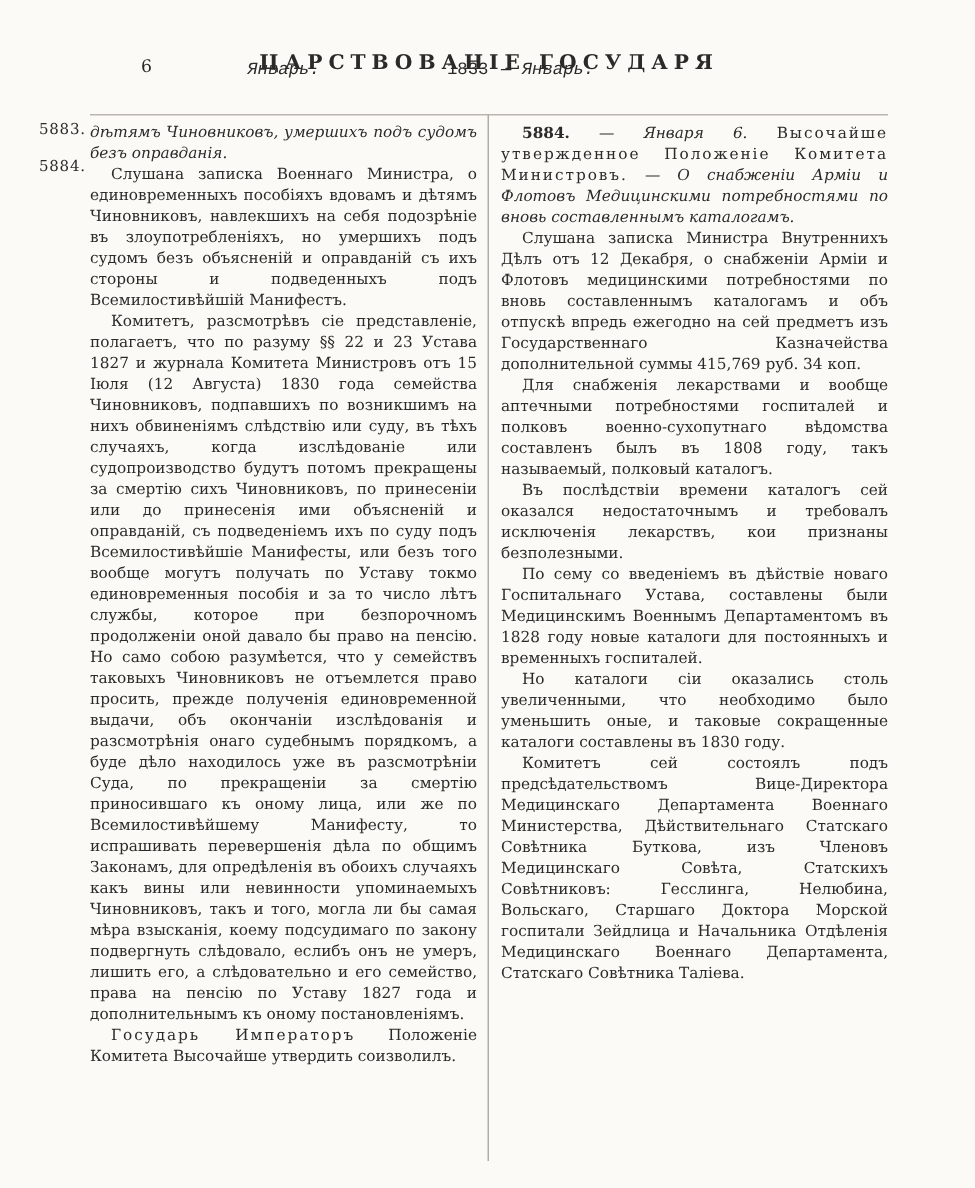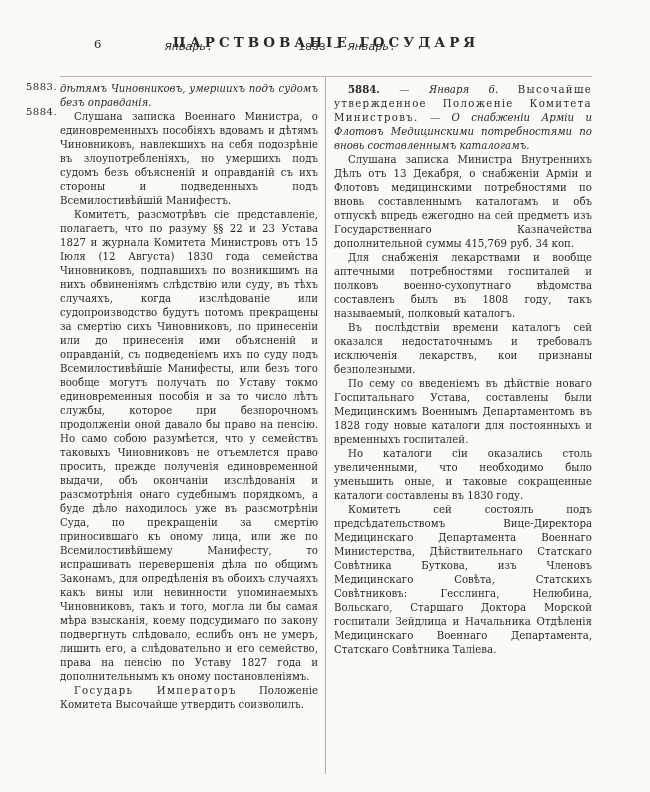--- a/index.html
+++ b/index.html
@@ -79,21 +79,21 @@
 
   <div class="col col-left">
     <p class="it no-indent">дѣтямъ Чиновниковъ, умершихъ подъ судомъ безъ оправданія.</p>
     <p>Слушана записка Военнаго Министра, о единовременныхъ пособіяхъ вдовамъ и дѣтямъ Чиновниковъ, навлекшихъ на себя подозрѣніе въ злоупотребленіяхъ, но умершихъ подъ судомъ безъ объясненій и оправданій съ ихъ стороны и подведенныхъ подъ Всемилостивѣйшій Манифестъ.</p>
     <p>Комитетъ, разсмотрѣвъ сіе представленіе, полагаетъ, что по разуму §§ 22 и 23 Устава 1827 и журнала Комитета Министровъ отъ 15 Іюля (12 Августа) 1830 года семейства Чиновниковъ, подпавшихъ по возникшимъ на нихъ обвиненіямъ слѣдствію или суду, въ тѣхъ случаяхъ, когда изслѣдованіе или судопроизводство будутъ потомъ прекращены за смертію сихъ Чиновниковъ, по принесеніи или до принесенія ими объясненій и оправданій, съ подведеніемъ ихъ по суду подъ Всемилостивѣйшіе Манифесты, или безъ того вообще могутъ получать по Уставу токмо единовременныя пособія и за то число лѣтъ службы, которое при безпорочномъ продолженіи оной давало бы право на пенсію. Но само собою разумѣется, что у семействъ таковыхъ Чиновниковъ не отъемлется право просить, прежде полученія единовременной выдачи, объ окончаніи изслѣдованія и разсмотрѣнія онаго судебнымъ порядкомъ, а буде дѣло находилось уже въ разсмотрѣніи Суда, по прекращеніи за смертію приносившаго къ оному лица, или же по Всемилостивѣйшему Манифесту, то испрашивать перевершенія дѣла по общимъ Законамъ, для опредѣленія въ обоихъ случаяхъ какъ вины или невинности упоминаемыхъ Чиновниковъ, такъ и того, могла ли бы самая мѣра взысканія, коему подсудимаго по закону подвергнуть слѣдовало, еслибъ онъ не умеръ, лишить его, а слѣдовательно и его семейство, права на пенсію по Уставу 1827 года и дополнительнымъ къ оному постановленіямъ.</p>
     <p><span class="sp">Государь Императоръ</span> <span>Положеніе Комитета Высочайше утвердить соизволилъ.</span></p>
   </div>
 
   <div class="col col-right">
     <p><span class="act-num">5884.</span> <span class="it">— Января 6.</span> <span class="sp">Высочайше утвержденное Положеніе Комитета Министровъ.</span> <span class="it">— О снабженіи Арміи и Флотовъ Медицинскими потребностями по вновь составленнымъ каталогамъ.</span></p>
-    <p>Слушана записка Министра Внутреннихъ Дѣлъ отъ 13 Декабря, о снабженіи Арміи и Флотовъ медицинскими потребностями по вновь составленнымъ каталогамъ и объ отпускѣ впредь ежегодно на сей предметъ изъ Государственнаго Казначейства дополнительной суммы 415,769 руб. 34 коп.</p>
+    <p>Слушана записка Министра Внутреннихъ Дѣлъ отъ 12 Декабря, о снабженіи Арміи и Флотовъ медицинскими потребностями по вновь составленнымъ каталогамъ и объ отпускѣ впредь ежегодно на сей предметъ изъ Государственнаго Казначейства дополнительной суммы 415,769 руб. 34 коп.</p>
     <p>Для снабженія лекарствами и вообще аптечными потребностями госпиталей и полковъ военно-сухопутнаго вѣдомства составленъ былъ въ 1808 году, такъ называемый, полковый каталогъ.</p>
     <p>Въ послѣдствіи времени каталогъ сей оказался недостаточнымъ и требовалъ исключенія лекарствъ, кои признаны безполезными.</p>
     <p>По сему со введеніемъ въ дѣйствіе новаго Госпитальнаго Устава, составлены были Медицинскимъ Военнымъ Департаментомъ въ 1828 году новые каталоги для постоянныхъ и временныхъ госпиталей.</p>
     <p>Но каталоги сіи оказались столь увеличенными, что необходимо было уменьшить оные, и таковые сокращенные каталоги составлены въ 1830 году.</p>
     <p>Комитетъ сей состоялъ подъ предсѣдательствомъ Вице-Директора Медицинскаго Департамента Военнаго Министерства, Дѣйствительнаго Статскаго Совѣтника Буткова, изъ Членовъ Медицинскаго Совѣта, Статскихъ Совѣтниковъ: Гесслинга, Нелюбина, Вольскаго, Старшаго Доктора Морской госпитали Зейдлица и Начальника Отдѣленія Медицинскаго Военнаго Департамента, Статскаго Совѣтника Таліева.</p>
   </div>
 
 </div>
 
 </body></html>

